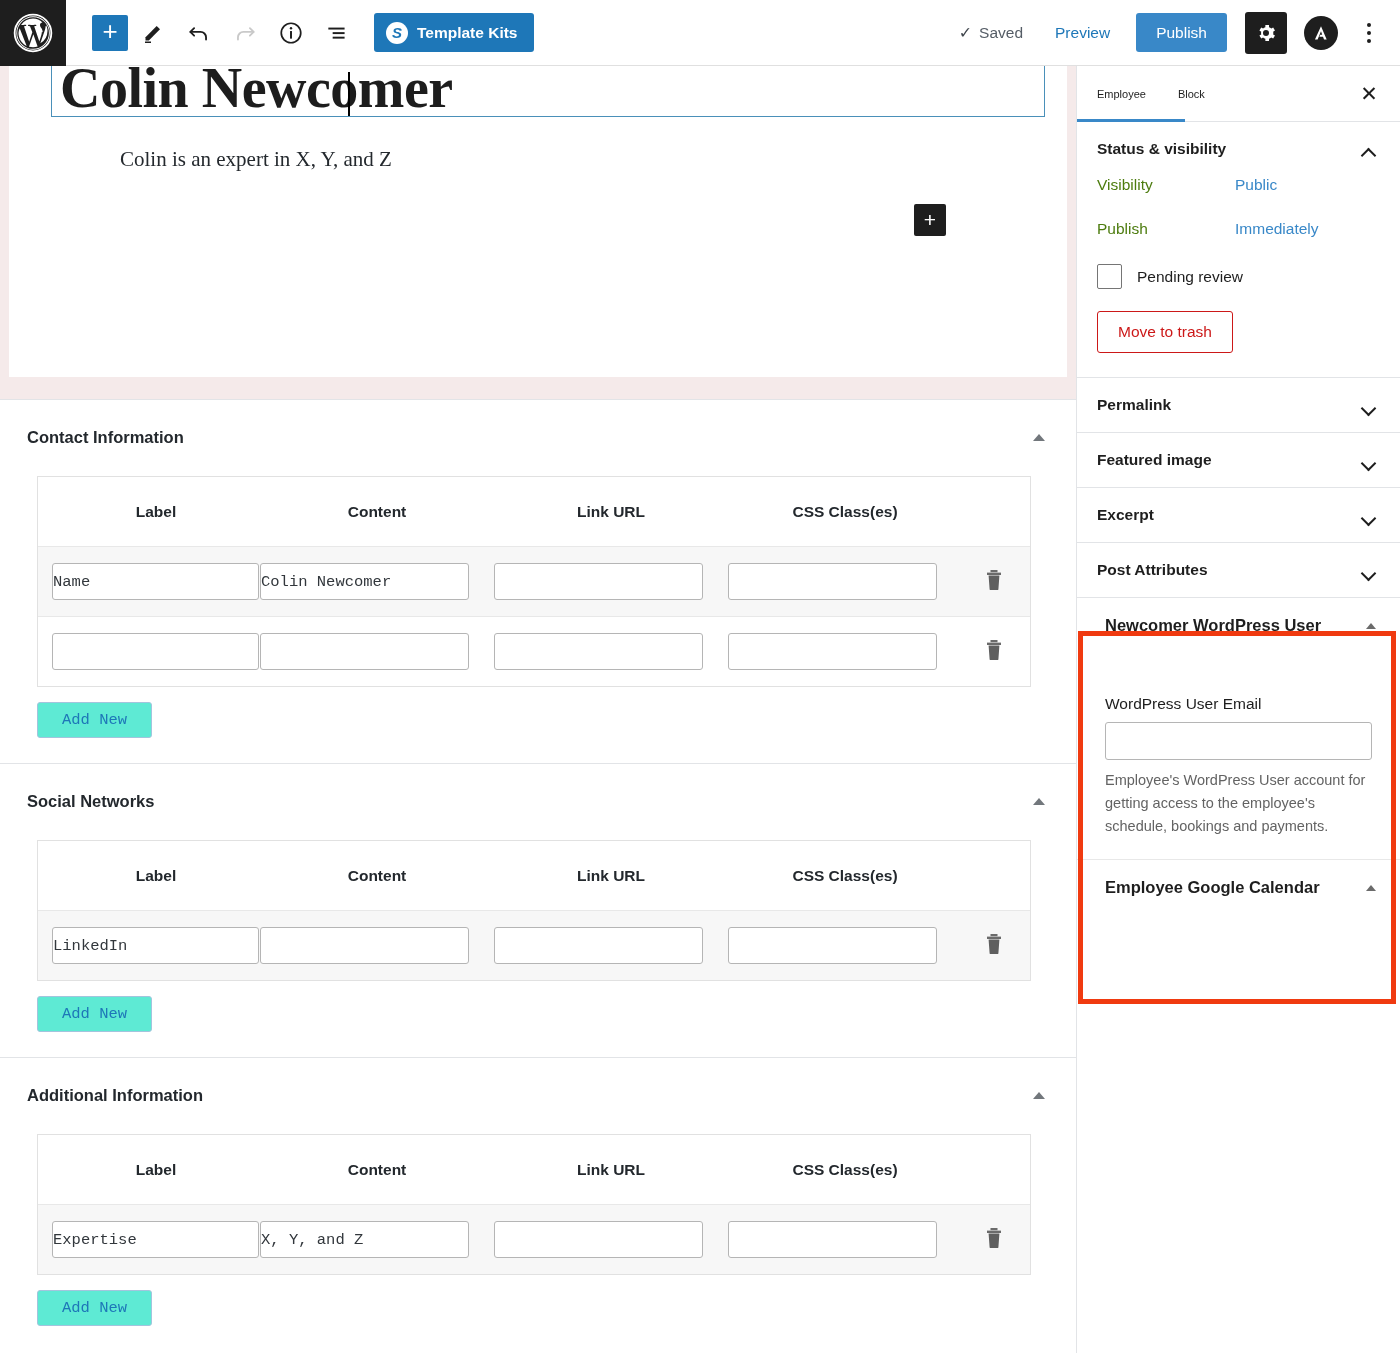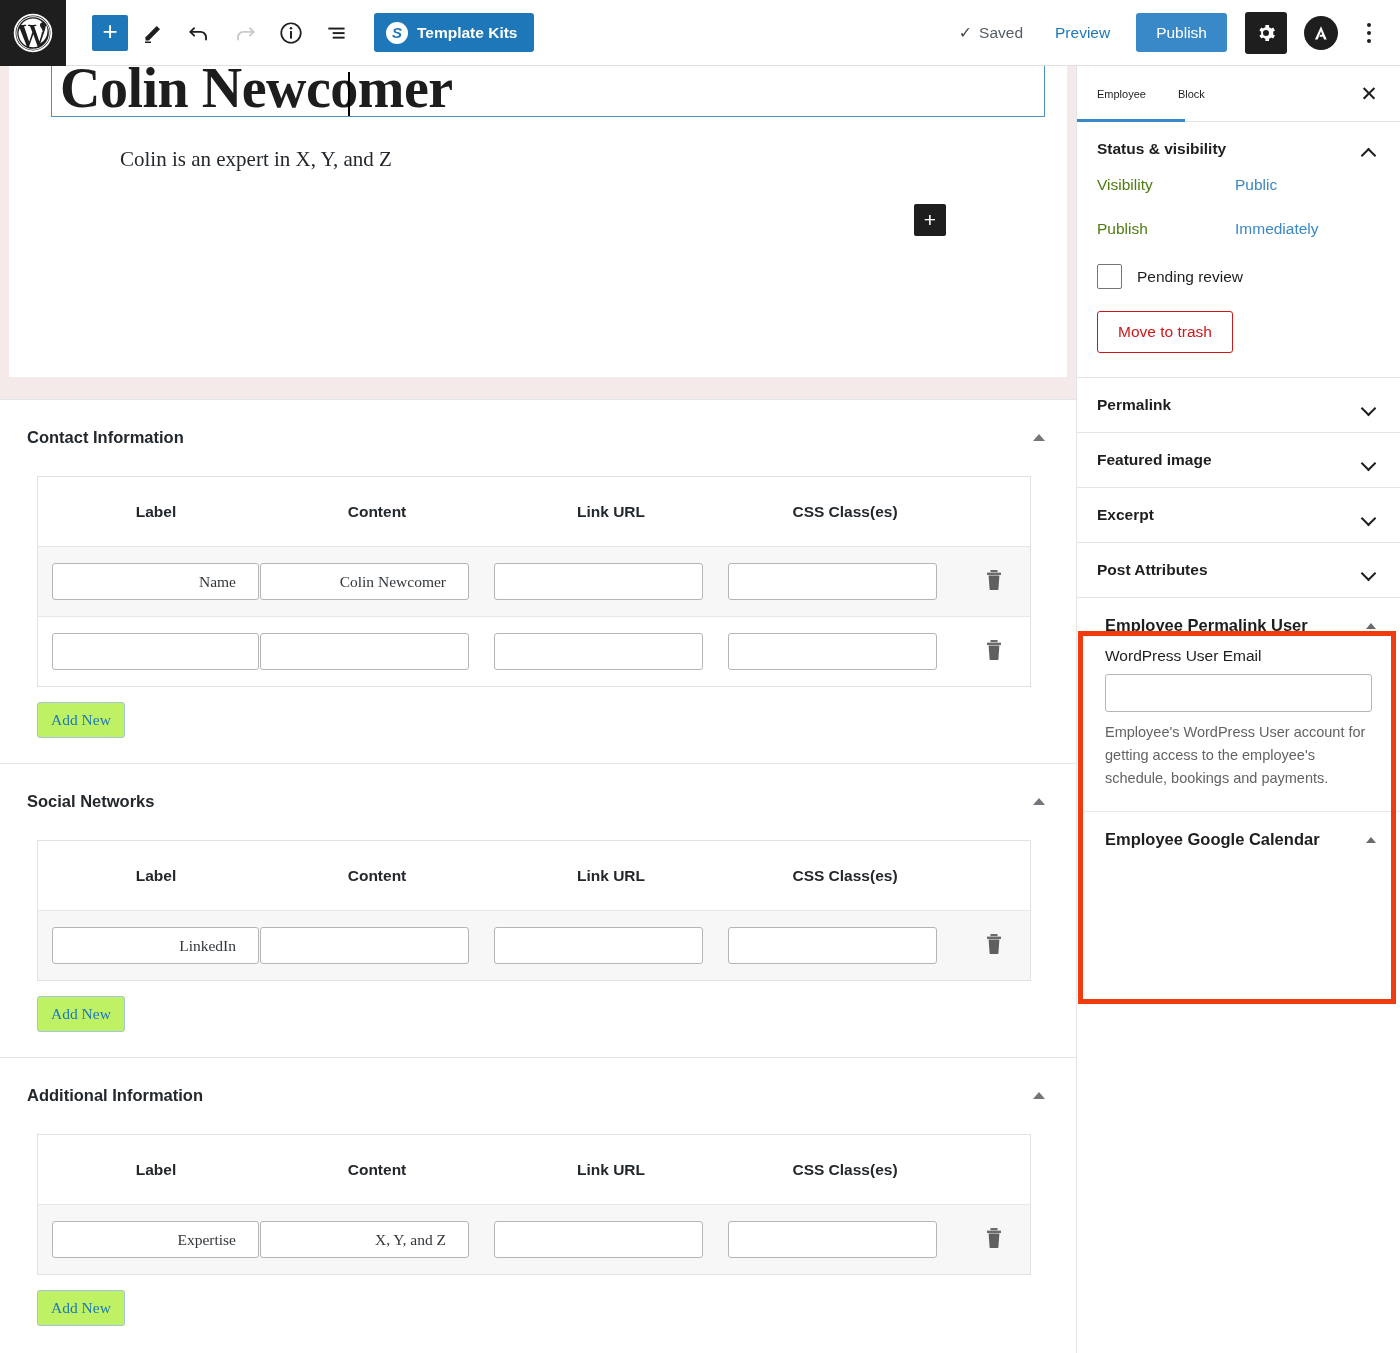--- a/index.html
+++ b/index.html
@@ -134,30 +134,29 @@
     border-top: 1px solid #e8e8e8; background: #f7f7f7;
   }
   .rep-row.alt { background: #fff; }
   .col-label { width: 208px; }
   .col-content { width: 234px; }
   .col-url { width: 234px; }
   .col-css { width: 234px; }
   .col-trash { width: 64px; display:flex; align-items:center; justify-content:center;}
   .rep-row input[type=text] {
     width: 207px; height: 37px; border: 1px solid #b5b5b5; border-radius: 3px;
-    padding: 0 22px; font-size: 15.5px; color: #32373c; background: #fff;
-    font-family: Liberation Serif, serif;
-    text-align: right;
+    padding: 0 0; font-size: 15.5px; color: #32373c; background: #fff;
+    font-family: Liberation Mono, monospace;
   }
   .rep-row .col-content input, .rep-row .col-url input, .rep-row .col-css input { width: 209px; }
   .trash-btn { background: transparent; border: none; cursor: pointer; padding: 0; }
   .addnew-btn {
-    margin-top: 15px; background: #bef264; border: 1px solid #a3c4dd; color: #1e77b8;
-    border-radius: 3px; height: 36px; padding: 0 13px; font-size: 15.5px; cursor: pointer;
-    font-family: Liberation Serif, serif;
+    margin-top: 15px; background: #5eead4; border: 1px solid #a3c4dd; color: #1e77b8;
+    border-radius: 3px; height: 36px; padding: 0 24px; font-size: 15.5px; cursor: pointer;
+    font-family: Liberation Mono, monospace;
   }
 
   
   .ed-scrollbar {
     position: absolute; top: 66px; right: 0; width: 15px; height: 1287px;
     background: #fcfcfc; border-left: 1px solid #f0f0f0;
   }
   .ed-thumb {
     position: absolute; left: 3px; top: 145px; width: 9px; height: 1120px;
     background: #7a7a7a; border-radius: 5px;
@@ -225,21 +224,21 @@
   .emp-panel { border-bottom: 1px solid #e8e8e8; }
   .emp-head {
     display: flex; align-items: center; justify-content: space-between;
     padding: 18px 24px 12px 28px;
   }
   .emp-title { font-size: 16.5px; font-weight: 700; color: #1e1e1e; }
   .tri-up {
     width: 0; height: 0; border-left: 5px solid transparent; border-right: 5px solid transparent;
     border-bottom: 6px solid #6b6b6b; cursor: pointer;
   }
-  .emp-body { padding: 0 28px 22px 28px; }
+  .emp-body { padding: 0 28px 22px 28px; margin-top: 48px; }
   .emp-label { font-size: 15.5px; color: #1e1e1e; margin-bottom: 9px; }
   .emp-input {
     width: 100%; height: 38px; border: 1px solid #b5b5b5; border-radius: 3px;
     padding: 0 10px; font-size: 15px; background: #fff;
     font-family: "Liberation Sans", sans-serif;
   }
   .emp-help {
     font-size: 14.5px; color: #636363; line-height: 1.57; margin-top: 9px;
   }
   .connect-wrap { display: flex; justify-content: center; padding: 6px 0 18px 0; }
@@ -499,21 +498,21 @@
         <div class="sb-panel">
           <div class="sb-panel-head">
             <span class="sb-panel-title">Post Attributes</span>
             <span class="chev"></span>
           </div>
         </div>
       </div>
 
     <div class="emp-panel">
       <div class="emp-head">
-        <span class="emp-title">Employee Permalink User</span>
+        <span class="emp-title">Newcomer WordPress User</span>
         <span class="tri-up"></span>
       </div>
       <div class="emp-body">
         <div class="emp-label">WordPress User Email</div>
         <input class="emp-input" type="text" value="" style="">
         <div class="emp-help">Employee's WordPress User account for getting access to the employee's schedule, bookings and payments.</div>
       </div>
     </div>
 
     <div class="emp-panel" style="border-bottom:none;">

